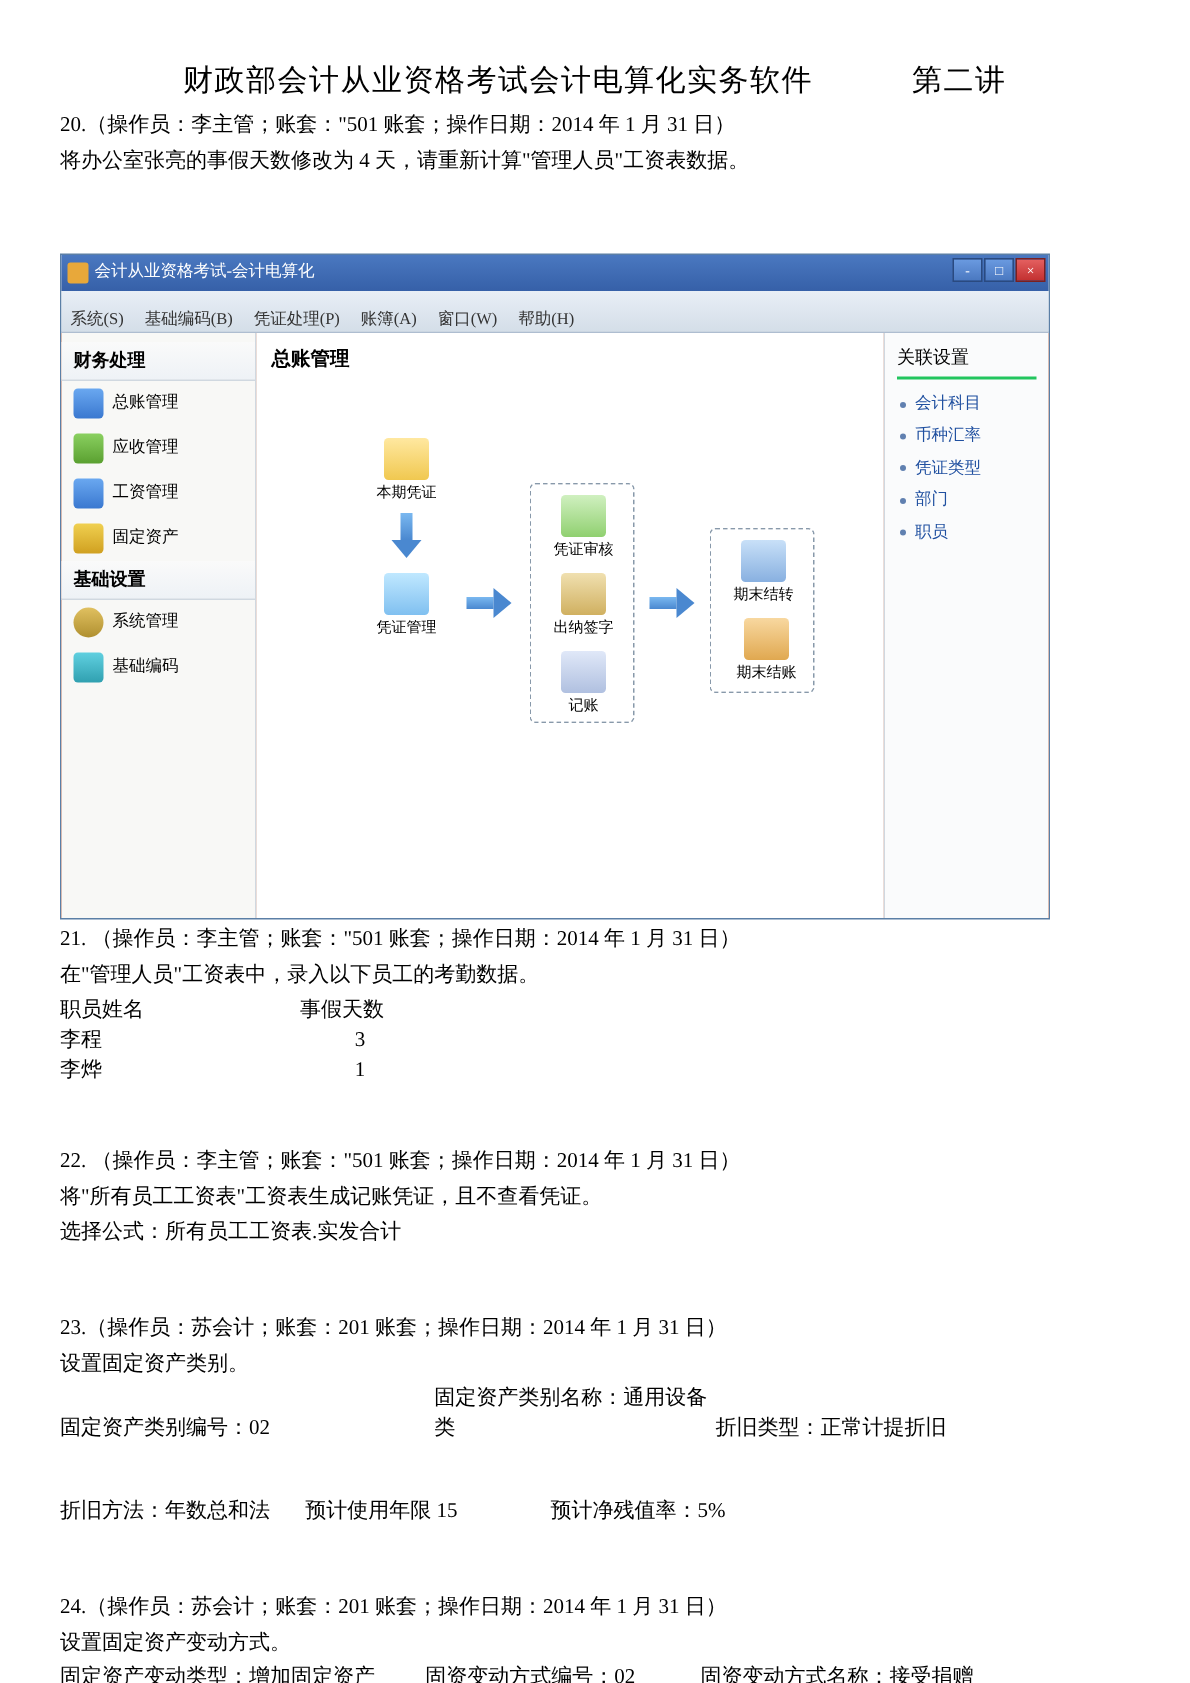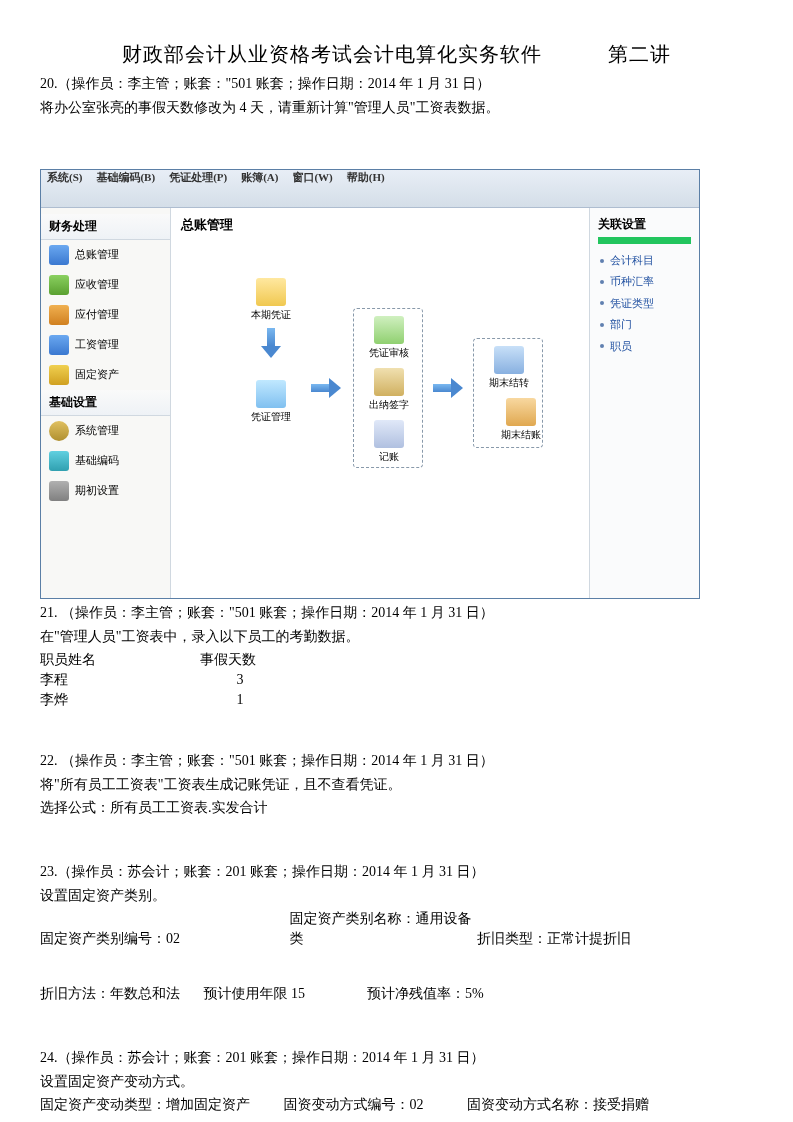--- a/index.html
+++ b/index.html
@@ -79,29 +79,28 @@
       color: #fff;
       display: flex;
       align-items: center;
       justify-content: center;
     }
     .win-btn.min {
       background: linear-gradient(#6a9ae0, #4a78c0);
       border-color: #2a4a80;
     }
     .menubar {
-      height: 38px;
+      height: 28px;
       background: linear-gradient(#e8eef6, #d4dee8);
       display: flex;
-      align-items: flex-start;
+      align-items: flex-end;
       padding: 0 6px;
       gap: 14px;
       color: #333;
       border-bottom: 1px solid #aebdd0;
-      font-weight: bold;
     }
     .menubar span {
       font-size: 11px;
     }
     .banner {
       height: 42px;
       background: linear-gradient(#3a84e0, #2068c8);
       display: flex;
       align-items: center;
       padding: 0 12px;
@@ -229,23 +228,23 @@
       border: 1px dashed #8899aa;
       border-radius: 4px;
     }
     .sidebar-right {
       width: 110px;
       border-left: 1px solid #d0d8e0;
       background: #fafbfc;
       padding: 8px;
     }
     .sidebar-right-title {
-      font-weight: bold;
+      font-weight: normal;
       font-size: 12px;
-      border-bottom: 7px solid #22c55e;
+      border-bottom: 2px solid #22c55e;
       padding-bottom: 4px;
       margin-bottom: 6px;
     }
     .right-item {
       display: flex;
       align-items: center;
       gap: 6px;
       padding: 3px 2px;
       font-size: 11px;
       color: #2050a0;
@@ -291,75 +290,76 @@
   <span class="right">第二讲</span>
 </div>
 
 <div class="question">20.（操作员：李主管；账套："501 账套；操作日期：2014 年 1 月 31 日）</div>
 <div class="question-body">将办公室张亮的事假天数修改为 4 天，请重新计算"管理人员"工资表数据。</div>
 
 <div class="spacer-sm"></div>
 
 <div class="screenshot-wrap">
   <div class="app-window">
+    <div class="titlebar">
+      <div class="app-icon"></div>
+      <span>会计从业资格考试-会计电算化</span>
+      <div class="window-controls">
+        <div class="win-btn min">-</div>
+        <div class="win-btn min">□</div>
+        <div class="win-btn">×</div>
+      </div>
+    </div>
     <div class="menubar">
       <span>系统(S)</span>
       <span>基础编码(B)</span>
       <span>凭证处理(P)</span>
       <span>账簿(A)</span>
       <span>窗口(W)</span>
       <span>帮助(H)</span>
     </div>
     <div class="app-body">
       <div class="sidebar-left">
         <div class="sidebar-section-title">财务处理</div>
         <div class="sidebar-item">
           <div class="sb-icon icon-blue"></div>
           <span>总账管理</span>
         </div>
         <div class="sidebar-item">
           <div class="sb-icon icon-green"></div>
           <span>应收管理</span>
         </div>
         <div class="sidebar-item">
-          <div class="sb-icon icon-orange"></div>
-          <span>应付管理</span>
-        </div>
-        <div class="sidebar-item">
           <div class="sb-icon icon-blue"></div>
           <span>工资管理</span>
         </div>
         <div class="sidebar-item">
           <div class="sb-icon icon-yellow"></div>
           <span>固定资产</span>
         </div>
         <div class="sidebar-section-title">基础设置</div>
         <div class="sidebar-item">
           <div class="sb-icon icon-gear"></div>
           <span>系统管理</span>
         </div>
         <div class="sidebar-item">
           <div class="sb-icon icon-cyan"></div>
           <span>基础编码</span>
-        </div>
-        <div class="sidebar-item">
-          <div class="sb-icon icon-gray"></div>
-          <span>期初设置</span>
         </div>
       </div>
 
       <div class="main-area">
         <div class="main-title">总账管理</div>
 
         <div class="flow-item" style="top:70px; left:70px;">
           <div class="flow-icon" style="background:linear-gradient(#ffe8a0,#f0c850);"></div>
           <span>本期凭证</span>
         </div>
         <div class="arrow-down" style="top:120px; left:90px;"></div>
-        <div class="flow-item" style="top:172px; left:70px;text-align:center;">
+        <div class="flow-item" style="top:160px; left:70px;text-align:center;">
           <div class="flow-icon" style="background:linear-gradient(#c0e8ff,#80c0f0);"></div>
           <span>凭证管理</span>
         </div>
 
         <div class="arrow-right" style="top:170px; left:140px;"></div>
 
         <div class="dashed-box" style="top:100px; left:182px; width:70px; height:160px;"></div>
         <div class="flow-item" style="top:108px; left:188px;">
           <div class="flow-icon" style="background:linear-gradient(#d0f0c0,#90d070);"></div>
           <span>凭证审核</span>
@@ -373,21 +373,21 @@
           <span>记账</span>
         </div>
 
         <div class="arrow-right" style="top:170px; left:262px;"></div>
 
         <div class="dashed-box" style="top:130px; left:302px; width:70px; height:110px;"></div>
         <div class="flow-item" style="top:138px; left:308px;">
           <div class="flow-icon" style="background:linear-gradient(#c8e0f8,#88b0e0);"></div>
           <span>期末结转</span>
         </div>
-        <div class="flow-item" style="top:190px; left:320px;">
+        <div class="flow-item" style="top:190px; left:310px;">
           <div class="flow-icon" style="background:linear-gradient(#f8d8a0,#e0a850);"></div>
           <span>期末结账</span>
         </div>
       </div>
 
       <div class="sidebar-right">
         <div class="sidebar-right-title">关联设置</div>
         <div class="right-item">
           <div class="bullet"></div>
           <span>会计科目</span>

